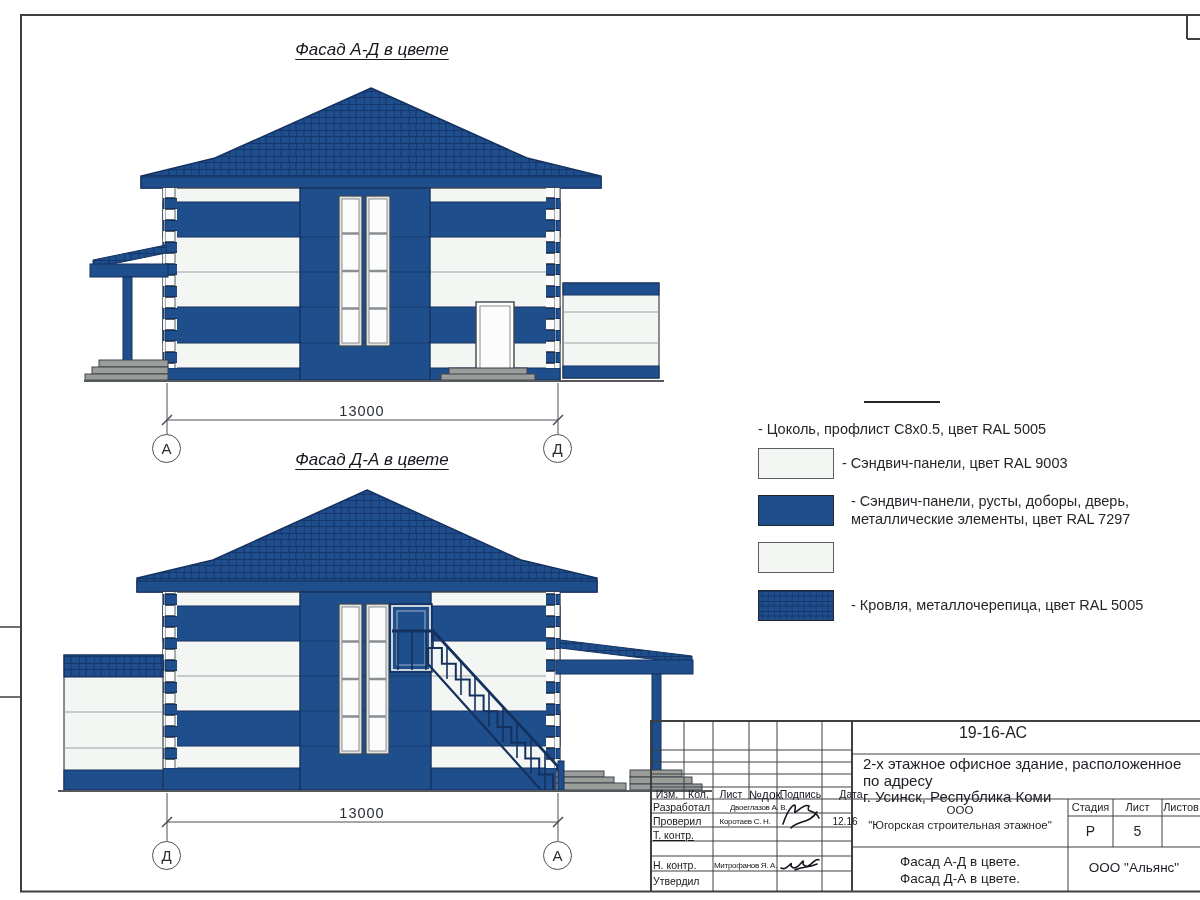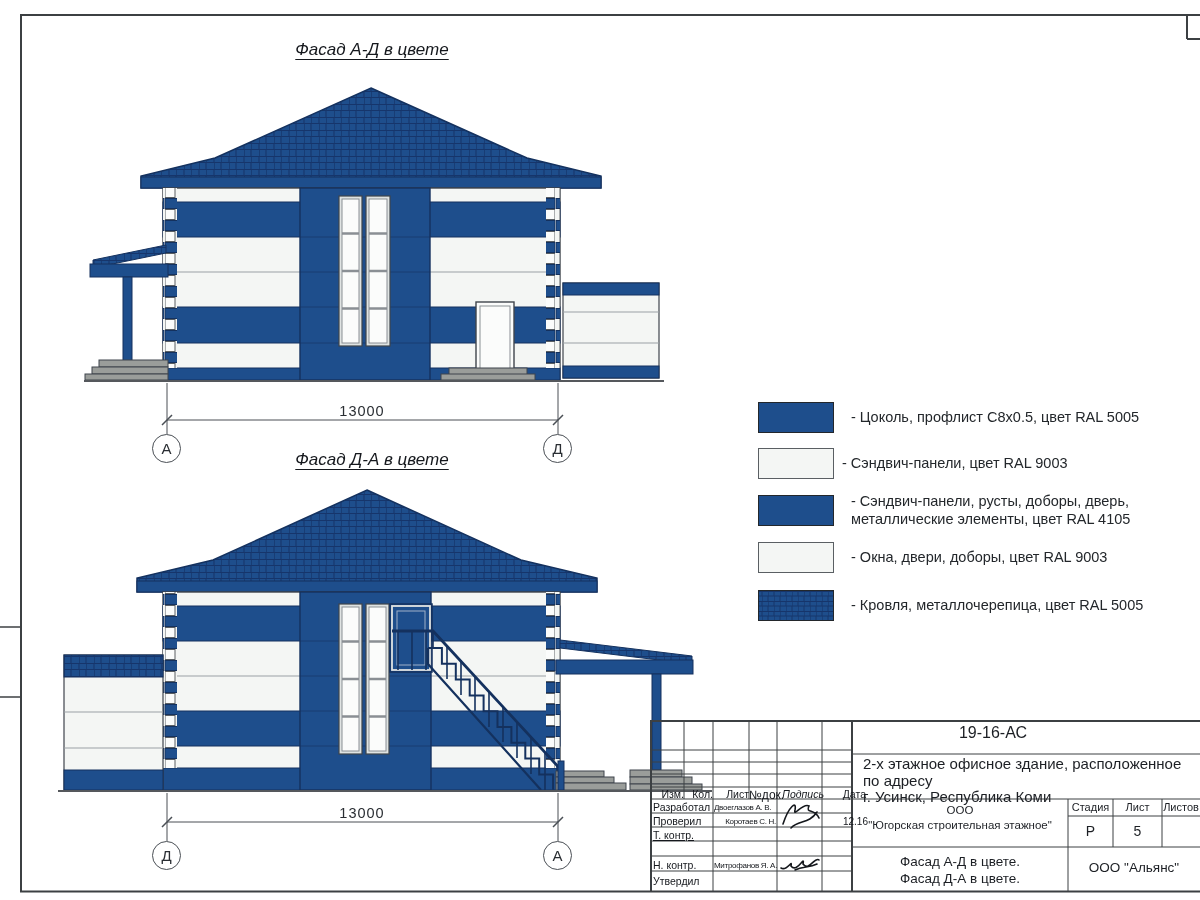--- a/index.html
+++ b/index.html
@@ -13,21 +13,21 @@
           text-decoration:underline;text-underline-offset:4px;}
   .dim{font-size:14.5px;letter-spacing:1px;color:#2a2e33;}
   .axis{position:absolute;width:27px;height:27px;border:1.6px solid #4a4f55;border-radius:50%;
         text-align:center;line-height:27px;font-size:15px;background:#fff;color:#2a2e33;}
   .lrow{position:absolute;left:758px;display:flex;align-items:center;gap:17px;height:32px;}
   .sw{width:76px;height:31px;box-sizing:border-box;}
   .sw-blue{background:#1E4E8C;border:1.4px solid #23272b;}
   .sw-white{background:#F4F6F4;border:1.4px solid #5a5f63;}
   .sw-roof{border:1.4px solid #23272b;padding:0;line-height:0;}
   .ltext{font-size:14.5px;color:#23272b;line-height:18px;}
-  .tb{font-size:10.5px;color:#15181d;text-align:right;}
+  .tb{font-size:10.5px;color:#15181d;}
   .tbname{font-size:8px;letter-spacing:-0.3px;}
 </style>
 </head>
 <body>
 
 <svg width="1200" height="900" viewBox="0 0 1200 900">
   <defs>
     <pattern id="tiles" width="15" height="13" patternUnits="userSpaceOnUse">
       <rect width="15" height="13" fill="#1E4E8C"></rect>
       <path d="M0,0.5H15M0,6.5H15" stroke="#16356B" stroke-width="1.1"></path>
@@ -236,36 +236,35 @@
 
 <div class="t c dim" style="left:312px;top:403px;width:100px;">13000</div>
 <div class="t c dim" style="left:312px;top:805px;width:100px;">13000</div>
 
 <div class="axis" style="left:152px;top:434px;">А</div>
 <div class="axis" style="left:543px;top:434px;">Д</div>
 <div class="axis" style="left:152px;top:841px;">Д</div>
 <div class="axis" style="left:543px;top:841px;">А</div>
 
 <div>
-  <div class="lrow" style="top:401px;">
+  <div class="lrow" style="top:401px;flex-direction:column;">
     <div class="sw sw-blue"></div>
     <div class="ltext pre">- Цоколь, профлист С8х0.5, цвет RAL 5005</div>
   </div>
   <div class="lrow" style="top:447px;gap:8px;">
     <div class="sw sw-white"></div>
     <div class="ltext pre">- Сэндвич-панели, цвет RAL 9003</div>
   </div>
   <div class="lrow" style="top:494px;">
     <div class="sw sw-blue"></div>
     <div class="ltext pre">- Сэндвич-панели, русты, доборы, дверь,
-металлические элементы, цвет RAL 4105</div>
+металлические элементы, цвет RAL 7297</div>
   </div>
   <div class="lrow" style="top:541px;">
     <div class="sw sw-white"></div>
-    <div class="ltext pre">- Окна, двери, доборы, цвет RAL 9003</div>
   </div>
   <div class="lrow" style="top:589px;">
     <div class="sw sw-roof"><svg width="74" height="29" viewBox="0 0 74 29" style="position:static;">
           <defs>
             <pattern id="tilesLeg" width="12" height="10" patternUnits="userSpaceOnUse">
               <rect width="12" height="10" fill="#1E4E8C"></rect>
               <path d="M0,0.5H12M0,5H12" stroke="#16356B" stroke-width="1"></path>
               <path d="M3,0V5M9,5V10" stroke="#16356B" stroke-width="1"></path>
               <path d="M9.5,0V5M3.5,5V10" stroke="#16356B" stroke-width="0.6"></path>
             </pattern>
@@ -278,25 +277,25 @@
 
 <div>
   <div class="t c" style="left:819px;top:724px;width:348px;font-size:16px;">19-16-АС</div>
   <div class="t pre" style="left:863px;top:756px;width:330px;font-size:15px;line-height:16.5px;white-space:pre-line;">2-х этажное офисное здание, расположенное по адресу
 г. Усинск, Республика Коми</div>
 
   <div class="t c tb" style="left:650px;top:788px;width:34px;">Изм.</div>
   <div class="t c tb" style="left:684px;top:788px;width:29px;">Кол.</div>
   <div class="t c tb" style="left:713px;top:788px;width:36px;">Лист</div>
   <div class="t c tb" style="left:749px;top:788px;width:28px;font-size:12px;">№док.</div>
-  <div class="t c tb" style="left:777px;top:788px;width:47px;font-style:italic;">Подпись</div>
+  <div class="t c tb" style="left:777px;top:788px;width:47px;">Подпись</div>
   <div class="t c tb" style="left:836px;top:788px;width:30px;">Дата</div>
 
   <div class="t tb" style="left:653px;top:801px;">Разработал</div>
-  <div class="t c tb tbname" style="left:714px;top:803px;width:38px;">Двоеглазов А. В.</div>
+  <div class="t c tb tbname" style="left:714px;top:803px;width:38px;padding-left:16px;">Двоеглазов А. В.</div>
   <div class="t tb" style="left:653px;top:815px;">Проверил</div>
   <div class="t c tb tbname" style="left:714px;top:817px;width:62px;">Коротаев С. Н.</div>
   <div class="t c tb" style="left:822px;top:816px;width:46px;font-size:10px;">12.16</div>
   <div class="t tb" style="left:653px;top:829px;text-decoration:underline;">Т. контр.</div>
   <div class="t tb" style="left:653px;top:844px;"></div>
   <div class="t tb" style="left:653px;top:859px;">Н. контр.</div>
   <div class="t c tb tbname" style="left:714px;top:861px;width:44px;">Митрофанов Я. А.</div>
   <div class="t tb" style="left:653px;top:875px;">Утвердил</div>
 
   <div class="t c pre" style="left:853px;top:803px;width:214px;font-size:11.5px;line-height:15px;white-space:pre-line;">ООО

